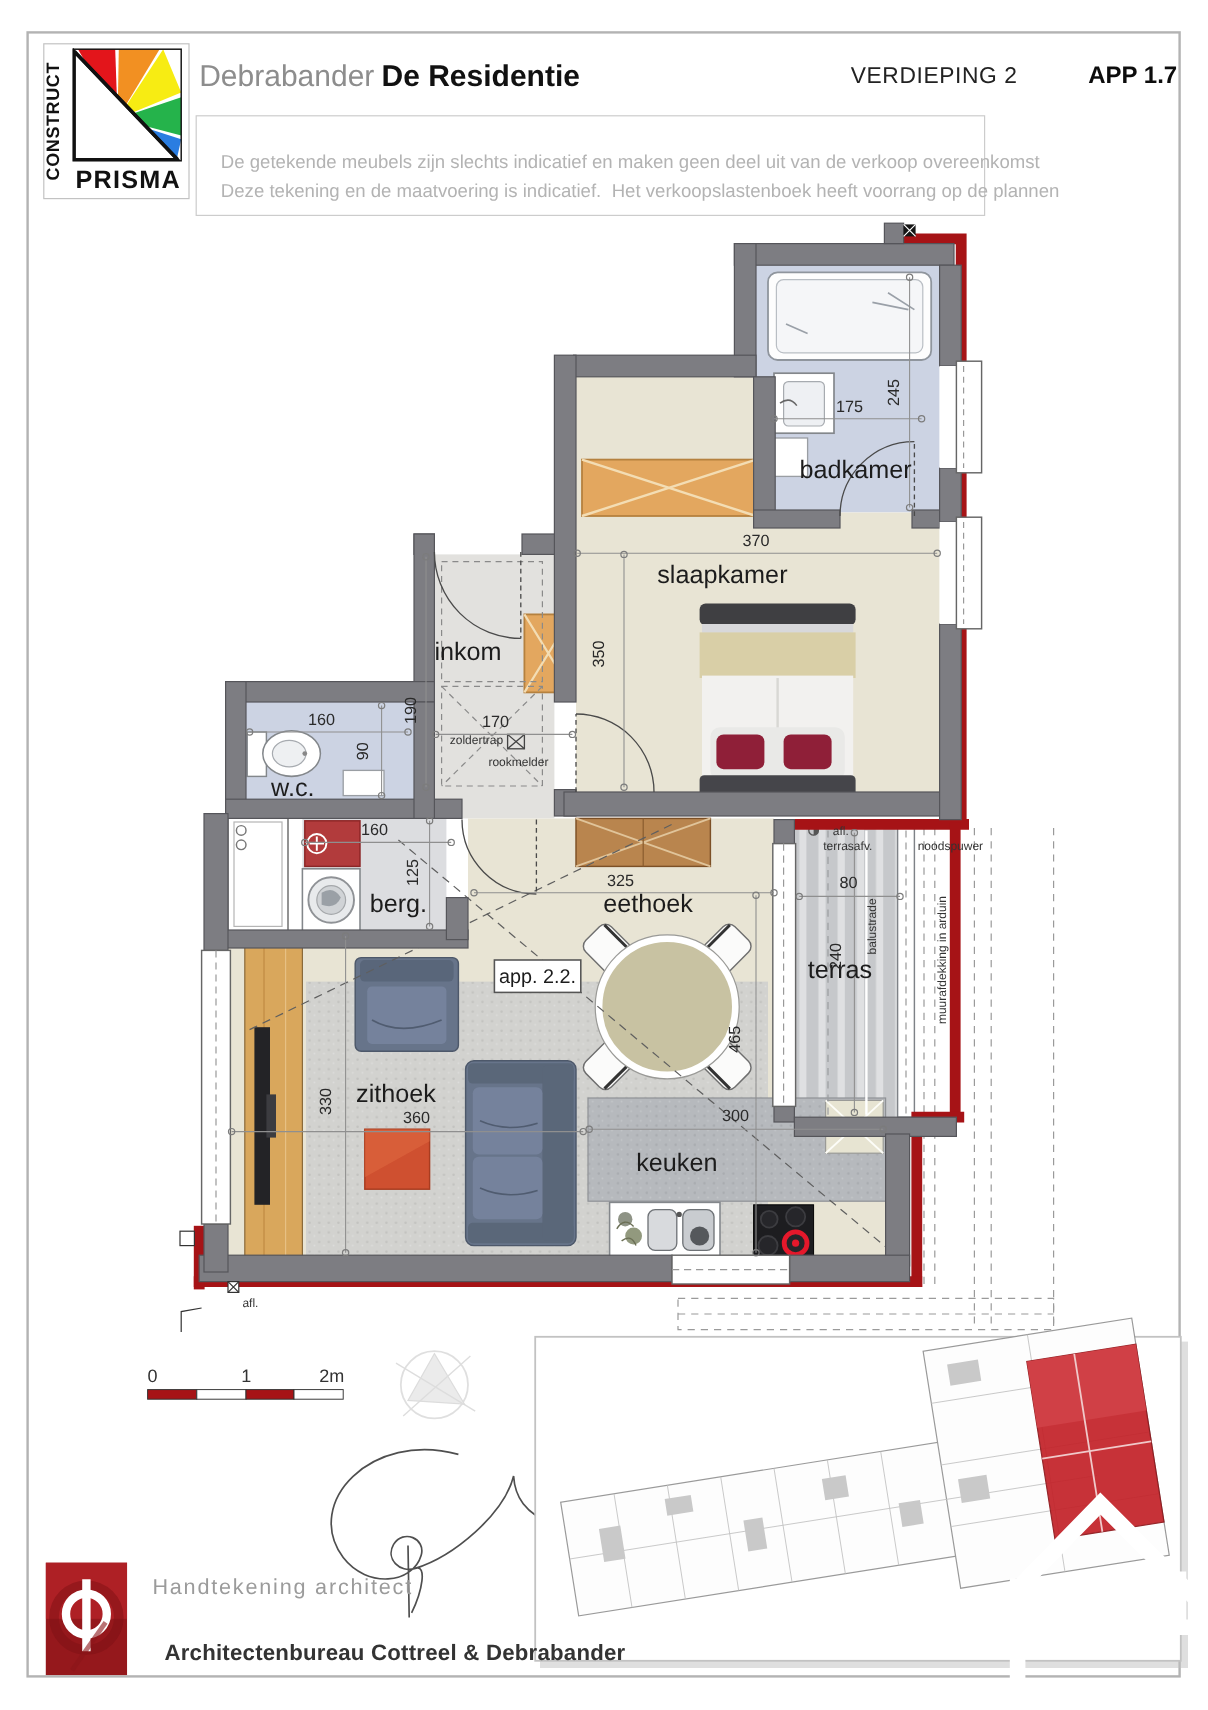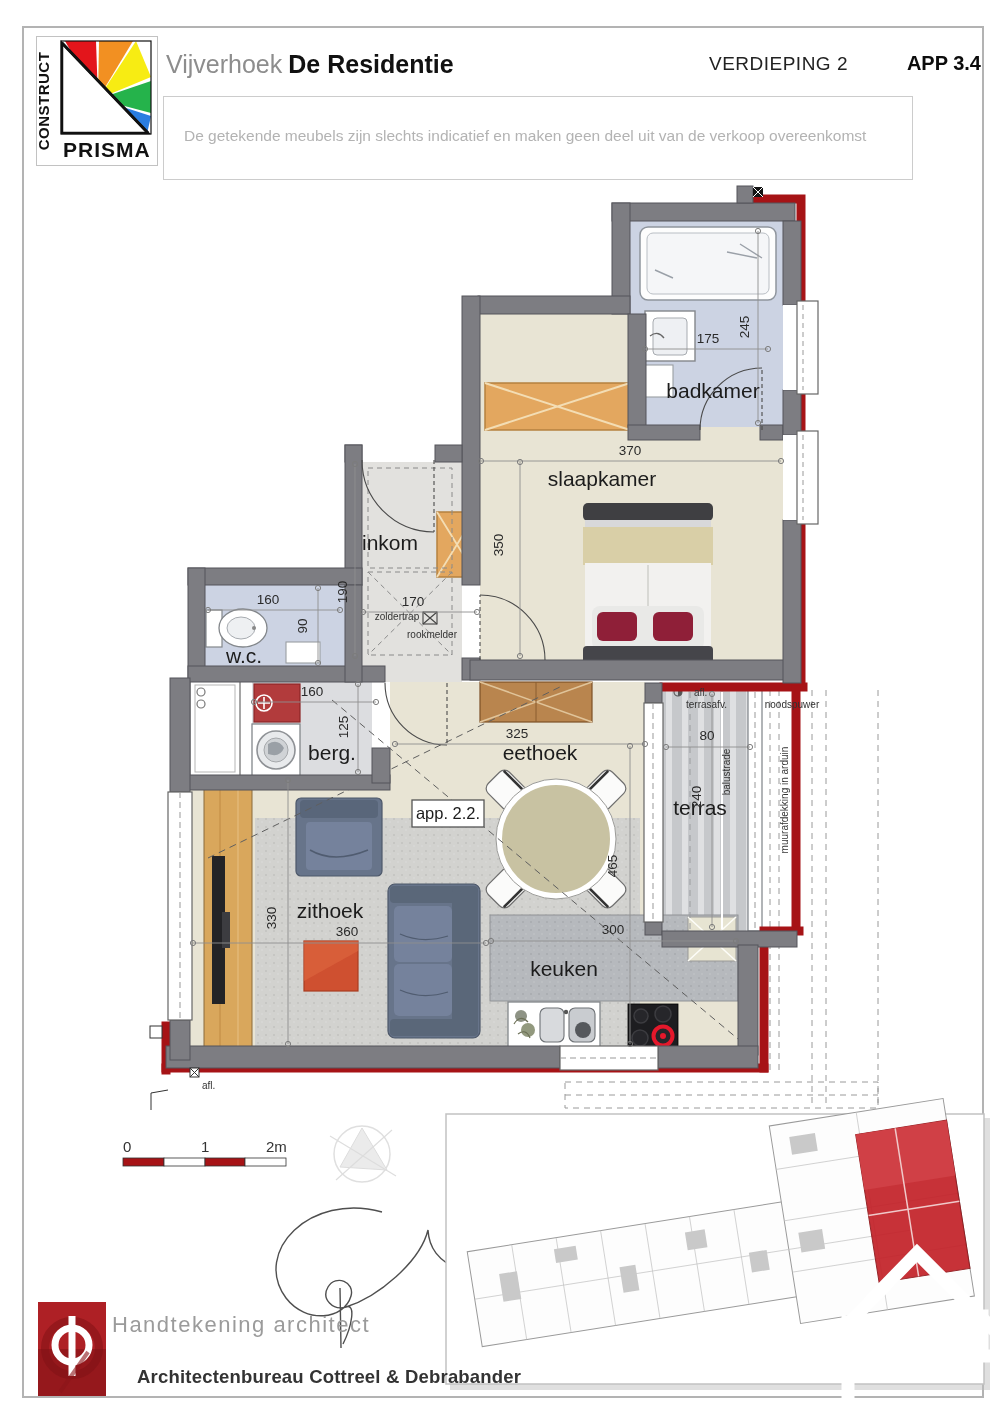--- a/index.html
+++ b/index.html
@@ -13,26 +13,26 @@
     border:2px solid #b3b3b3;box-sizing:border-box;pointer-events:none;
   }
   #plan-svg{left:0;top:0;}
   
   #title-row{left:166px;top:50px;width:815px;height:34px;font-size:25px;white-space:nowrap;}
   #title-prefix{color:#8d8d8d;}
   #title-name{color:#111;font-weight:bold;margin-left:6px;}
   #floor-label{position:absolute;right:133px;top:3px;font-size:19px;color:#222;letter-spacing:.5px;margin-left:24px;}
   #app-label{position:absolute;right:0;top:2px;font-size:20px;color:#0c0c0c;font-weight:bold;}
   #disclaimer-box{
-    left:163px;top:96px;width:750px;height:84px;border:1px solid #cccccc;box-sizing:border-box;
+    left:163px;top:96px;width:658px;height:84px;border:1px solid #cccccc;box-sizing:border-box;
   }
   .disclaimer-line{position:absolute;left:20px;color:#b3b3b3;font-size:15.5px;white-space:pre;}
   #disclaimer-1{top:30px;} #disclaimer-2{top:54px;}
   
-  #signature-caption{left:112px;top:1312px;font-size:22px;color:#9b9b9b;letter-spacing:1.5px;}
+  #signature-caption{left:127px;top:1312px;font-size:18px;color:#9b9b9b;letter-spacing:1.5px;}
   #firm-name{left:118px;top:1366px;font-size:18.5px;color:#333;font-weight:600;letter-spacing:.2px;margin-left:19px;}
   svg text{font-family:"Liberation Sans", sans-serif;}
   .roomlabel{font-size:21px;fill:#1c1c1c;}
   .dim{font-size:13.5px;fill:#2a2a2a;}
   .tiny{font-size:10px;fill:#333;}
 </style>
 </head>
 <body>
 
 <div id="page-border" class="abs"></div>
@@ -48,27 +48,28 @@
       <polygon points="25,6 25,96 111,96" fill="#ffffff" stroke="#111" stroke-width="2.5"></polygon>
       <line x1="25" y1="6" x2="111" y2="96" stroke="#111" stroke-width="3"></line>
       <rect x="24" y="4" width="90" height="93" fill="none" stroke="#111" stroke-width="1.2"></rect>
     </g>
     <text transform="rotate(-90 12 64)" x="12" y="64" text-anchor="middle" font-size="15" font-weight="bold" letter-spacing="0.5" fill="#111">CONSTRUCT</text>
     <text x="26" y="120" font-size="21" font-weight="bold" letter-spacing="1" fill="#111">PRISMA</text>
   </svg>
 </div>
 
 <div id="title-row" class="abs">
-  <span id="title-prefix">Vijverhoek</span><span id="title-name">De Residentie</span>
+  <span id="title-prefix">Debrabander</span><span id="title-name">De Residentie</span>
   <span id="floor-label">VERDIEPING 2</span>
-  <span id="app-label">APP 3.4</span>
+  <span id="app-label">APP 1.7</span>
 </div>
 
 <div id="disclaimer-box" class="abs">
   <div id="disclaimer-1" class="disclaimer-line">De getekende meubels zijn slechts indicatief en maken geen deel uit van de verkoop overeenkomst</div>
+  <div id="disclaimer-2" class="disclaimer-line">Deze tekening en de maatvoering is indicatief.  Het verkoopslastenboek heeft voorrang op de plannen</div>
 </div>
 
 <svg id="plan-svg" class="abs" width="1007" height="1425" viewBox="0 0 1007 1425">
   <defs>
     <pattern id="deck" width="16" height="16" patternUnits="userSpaceOnUse">
       <rect width="16" height="16" fill="#dfe0e2"></rect>
       <rect width="10" height="16" fill="#c6c8cb"></rect>
     </pattern>
     <pattern id="speck" width="8" height="8" patternUnits="userSpaceOnUse">
       <rect width="8" height="8" fill="#d2d2cf"></rect>

